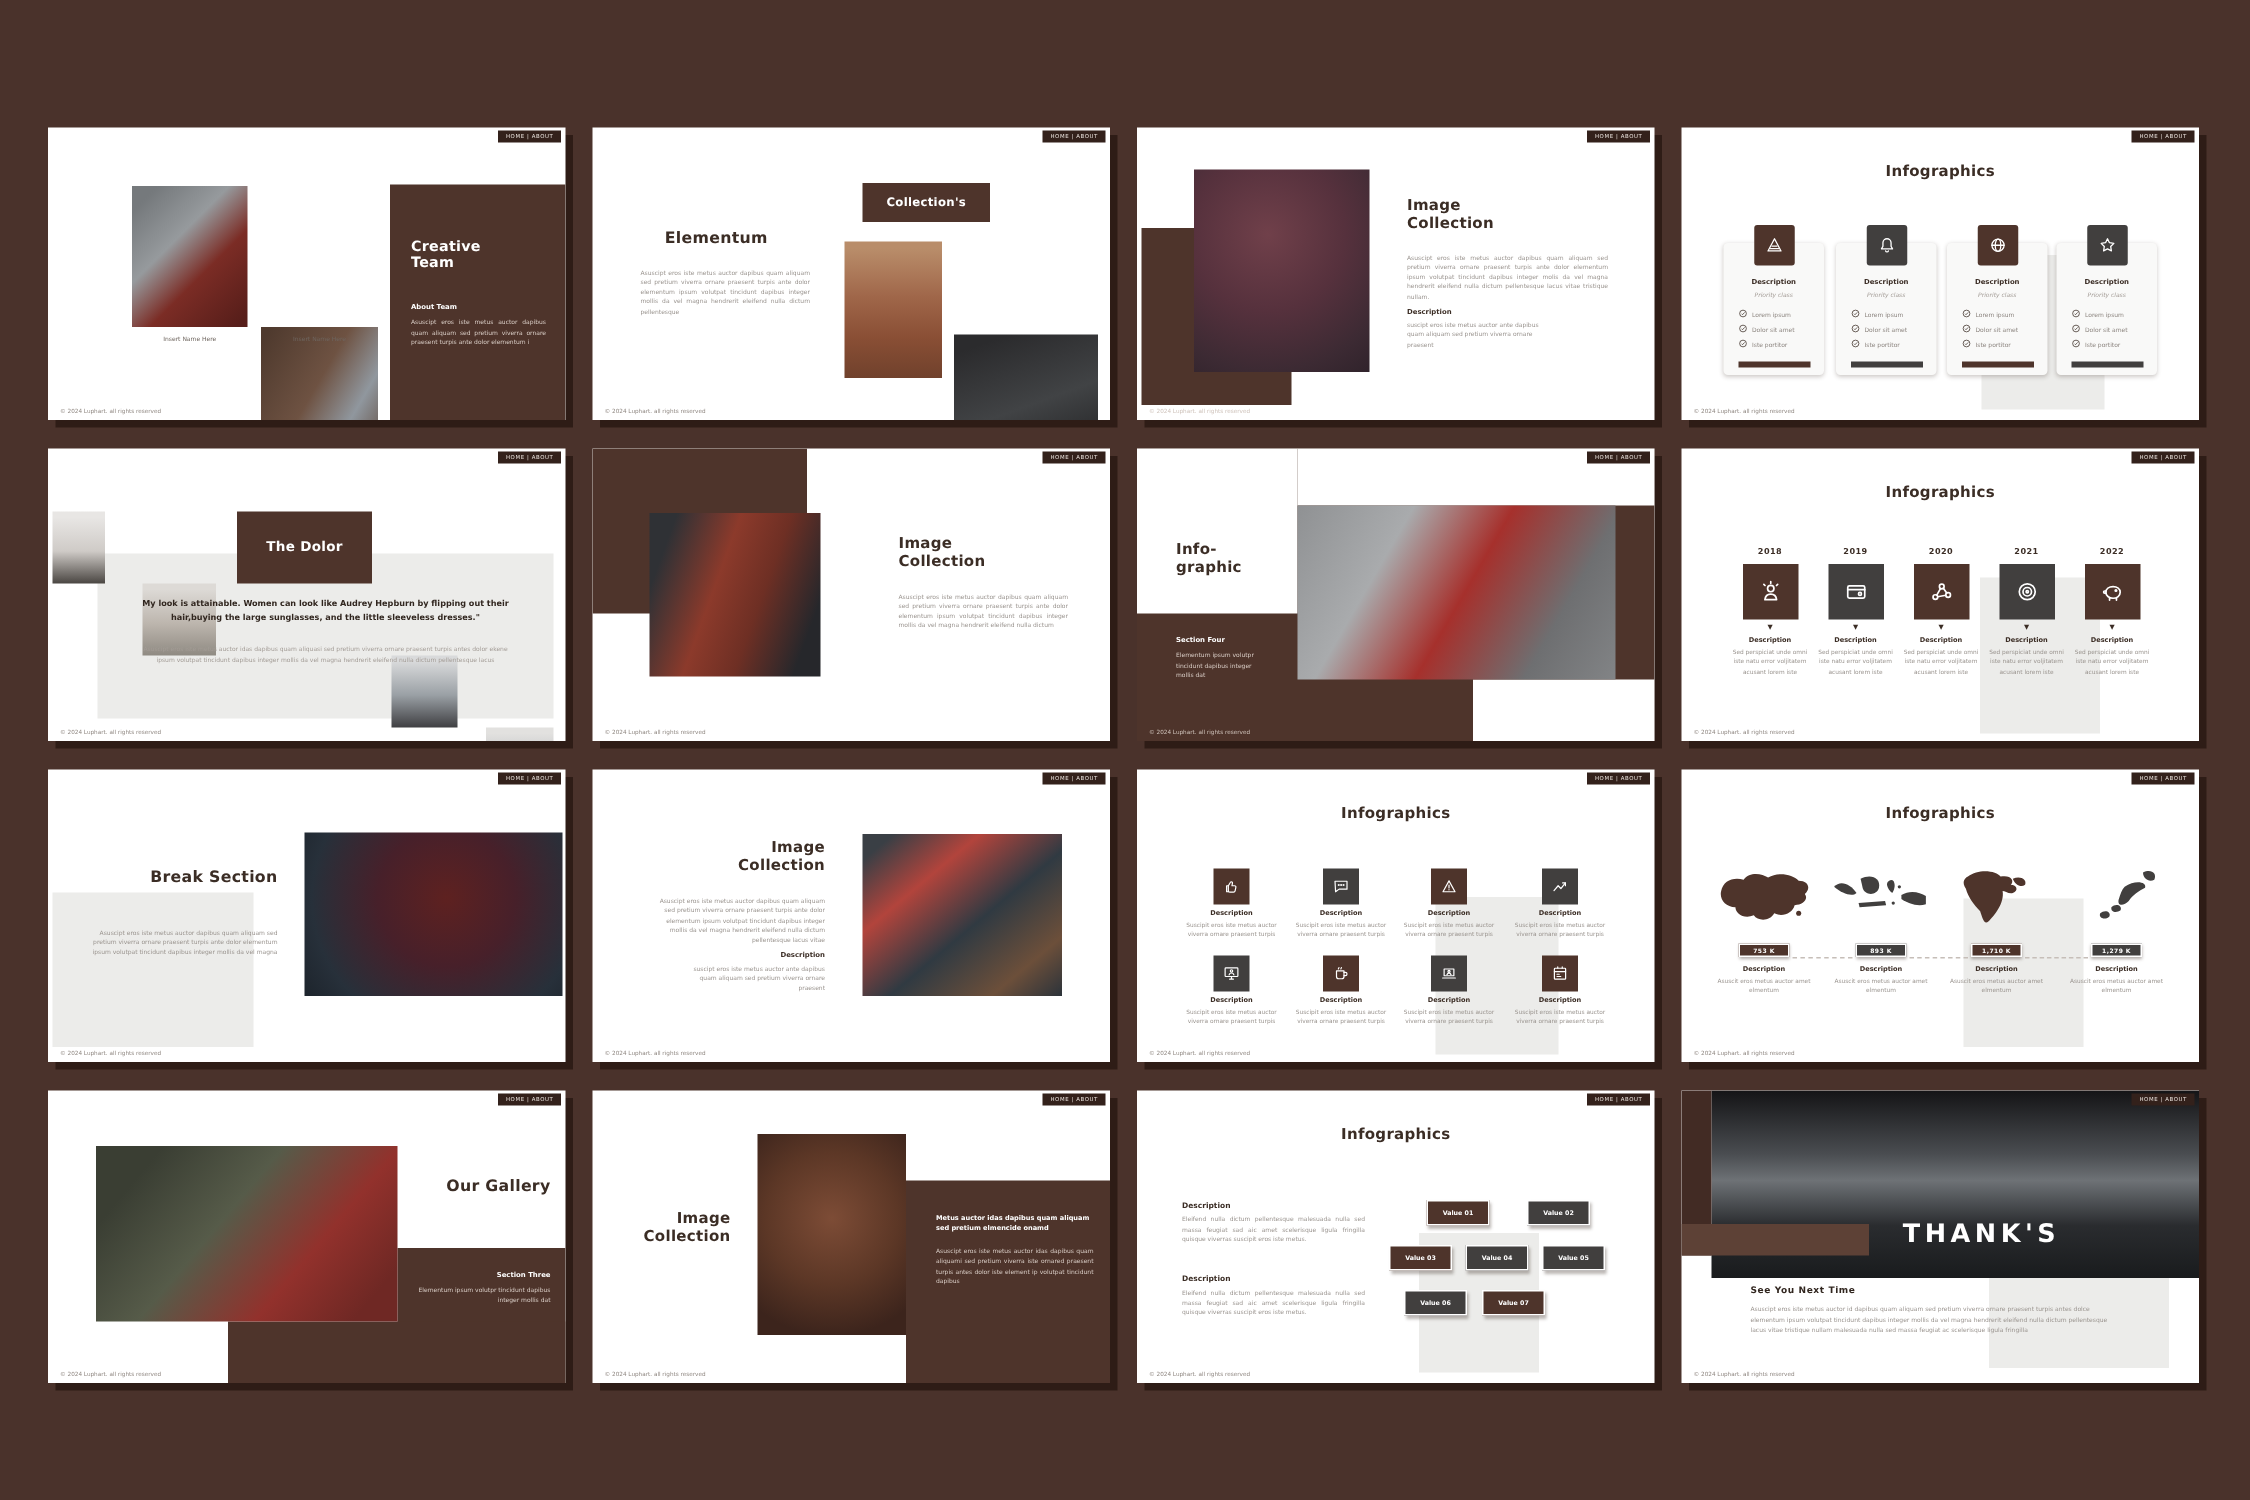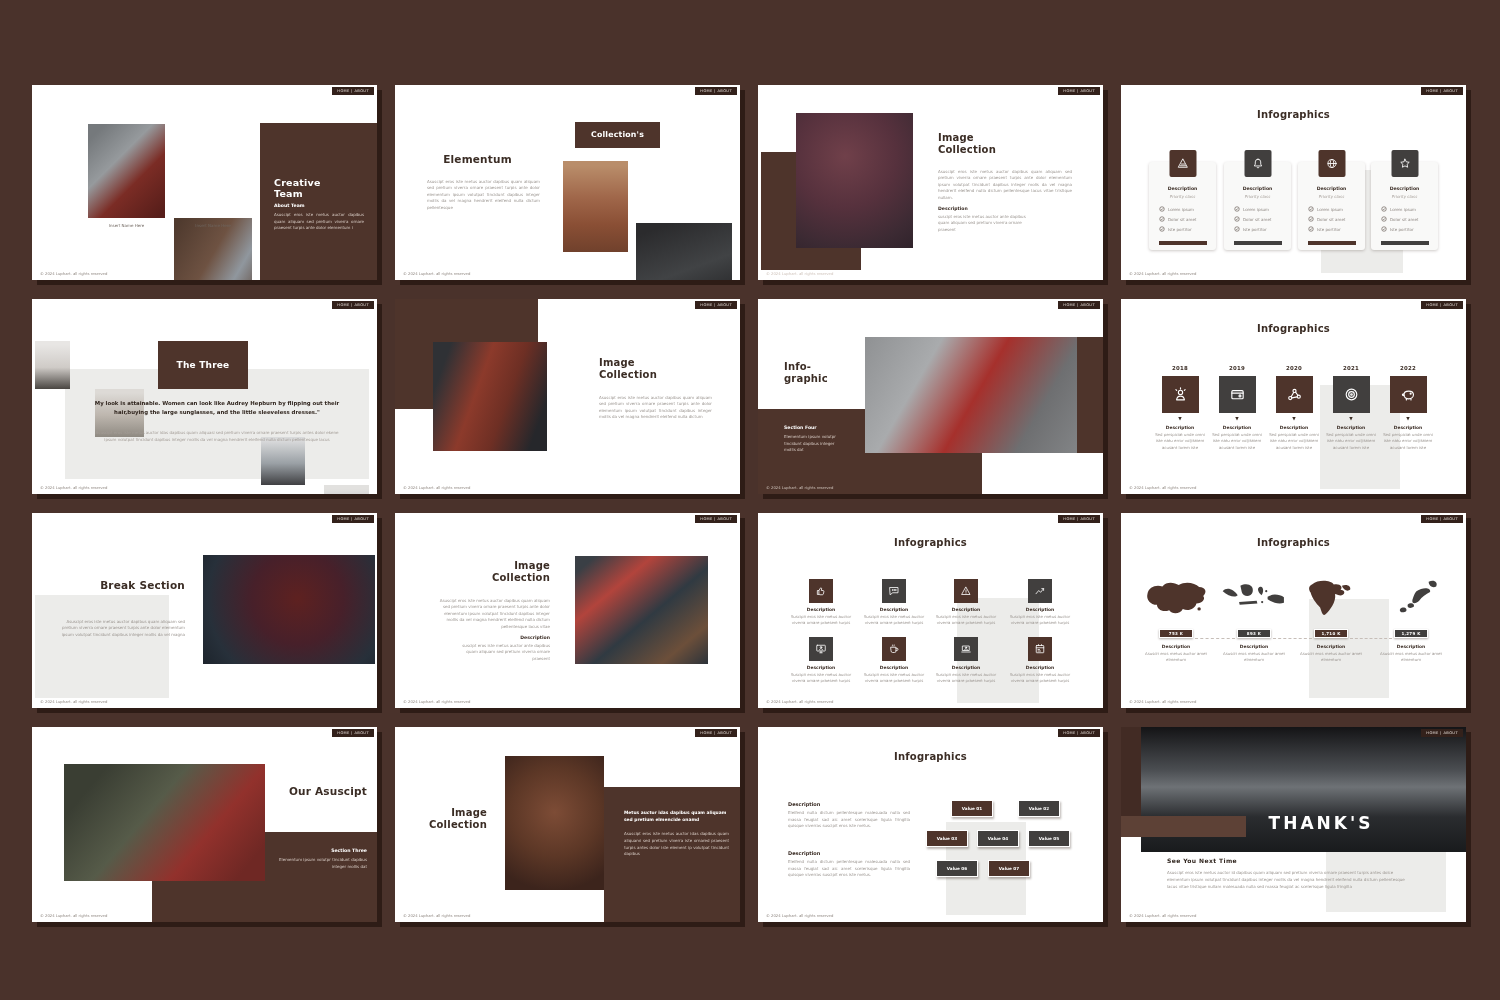--- a/index.html
+++ b/index.html
@@ -24,21 +24,21 @@
   .photo { position:relative; }
   svg.ic { stroke:#fff; fill:none; stroke-width:1.6; stroke-linecap:round; stroke-linejoin:round; }
   svg.chk { stroke:#3b2d25; fill:none; stroke-width:2; width:6px; height:6px; flex:0 0 auto; }
   .icon-box { display:flex; align-items:center; justify-content:center; }
 
   
   .s1-p1 { left:56px; top:39px; width:77px; height:94px; background:linear-gradient(135deg,#75797c 10%,#969a9d 38%,#7b2c25 62%,#571e1a 95%); }
   .s1-p2 { left:142px; top:39px; width:78px; height:94px; background:linear-gradient(120deg,#4f3a2e 5%,#6e5242 45%,#90979e 72%,#5b4335 100%); }
   .s1-cap { top:138px; font-size:4px; color:#6e655e; text-align:center; }
   .s1-panel { left:228px; top:38px; right:0; bottom:0; background:#4e342b; z-index:5; }
-  .s1-title { position:absolute; left:14px; top:36px; width:70px; font-size:9.5px;margin-top:18px; }
+  .s1-title { position:absolute; left:14px; top:36px; width:70px; font-size:9.5px; }
   .s1-h { position:absolute; left:14px; top:80px; font-size:4.6px; font-weight:bold; color:#fff; }
   .s1-txt { position:absolute; left:14px; top:89px; width:90px; font-size:4px; line-height:1.65; color:#d9cdc6; text-align:justify; }
 
   
   .s2-title { left:20px; top:68px; width:125px; font-size:10.5px; text-align:center; }
   .s2-body { left:32px; top:94px; width:113px; }
   .s2-tag { left:180px; top:37px; width:85px; height:26px; background:#4e342b; z-index:6;
             display:flex; align-items:center; justify-content:center; font-size:7.8px; }
   .s2-ph1 { left:168px; top:76px; width:65px; height:91px; z-index:3; background:linear-gradient(180deg,#b98d6a 5%,#a0674a 40%,#8a4f35 70%,#70412c); }
   .s2-ph2 { left:241px; top:47px; width:96px; height:96px; z-index:2; background:linear-gradient(160deg,#2b2b2d 10%,#414345 50%,#1c1c1e 95%); }
@@ -348,21 +348,21 @@
     </div>
 
     <div class="footer">© 2024 Luphart. all rights reserved</div>
   </div>
 
   <div class="slide">
     <div class="badge">HOME | ABOUT</div>
     <div class="abs gray-block s5-band"></div>
     <div class="abs photo s5-ph s5-ph1"></div>
     <div class="abs photo s5-ph s5-ph2"></div>
-    <div class="abs wtitle s5-tbox">The Three</div>
+    <div class="abs wtitle s5-tbox">The Dolor</div>
     <div class="abs photo s5-ph s5-ph3"></div>
     <div class="abs photo s5-ph s5-ph4"></div>
     <div class="abs s5-quote">My look is attainable. Women can look like Audrey Hepburn by flipping out their hair,buying the large sunglasses, and the little sleeveless dresses."</div>
     <div class="abs s5-body">Asuscipt eros iste metus auctor idas dapibus quam aliquasi sed pretium viverra ornare praesent turpis antes dolor ekene ipsum volutpat tincidunt dapibus integer mollis da vel magna hendrerit eleifend nulla dictum pellentesque lacus</div>
     <div class="footer">© 2024 Luphart. all rights reserved</div>
   </div>
 
   <div class="slide">
     <div class="badge">HOME | ABOUT</div>
     <div class="abs brown s6-block"></div>
@@ -640,21 +640,21 @@
     </div>
 
     <div class="footer">© 2024 Luphart. all rights reserved</div>
   </div>
 
   <div class="slide">
     <div class="badge">HOME | ABOUT</div>
     <div class="abs s13-brR"></div>
     <div class="abs s13-brB"></div>
     <div class="abs photo s13-photo"></div>
-    <div class="abs title s13-title">Our Asuscipt</div>
+    <div class="abs title s13-title">Our Gallery</div>
     <div class="abs s13-h">Section Three</div>
     <div class="abs s13-txt">Elementum ipsum volutpr tincidunt dapibus integer mollis dat</div>
     <div class="footer">© 2024 Luphart. all rights reserved</div>
   </div>
 
   <div class="slide">
     <div class="badge">HOME | ABOUT</div>
     <div class="abs title s14-title">Image Collection</div>
     <div class="abs photo s14-photo"></div>
     <div class="abs s14-panel">

